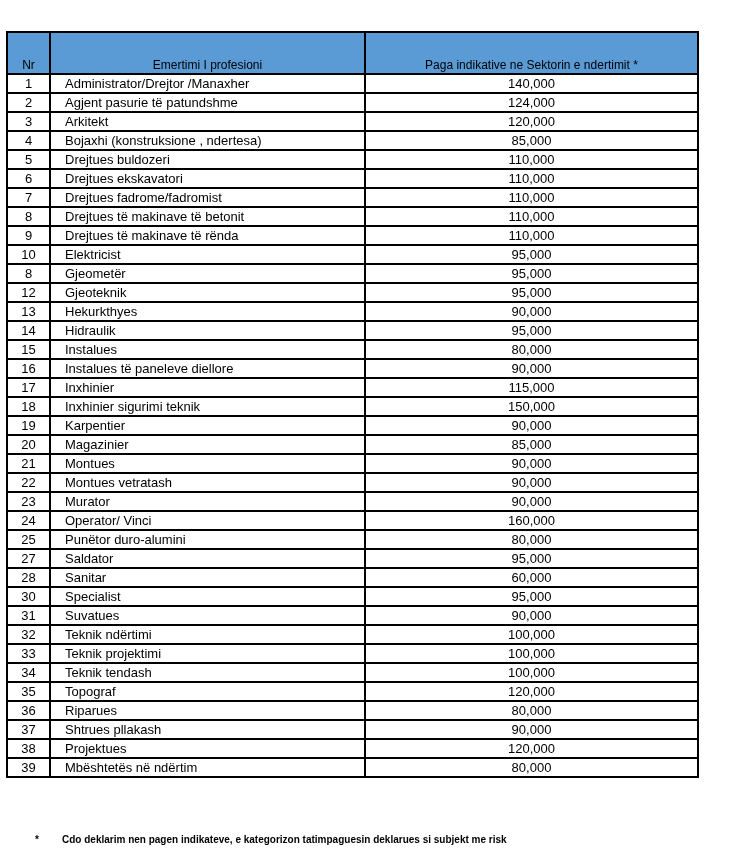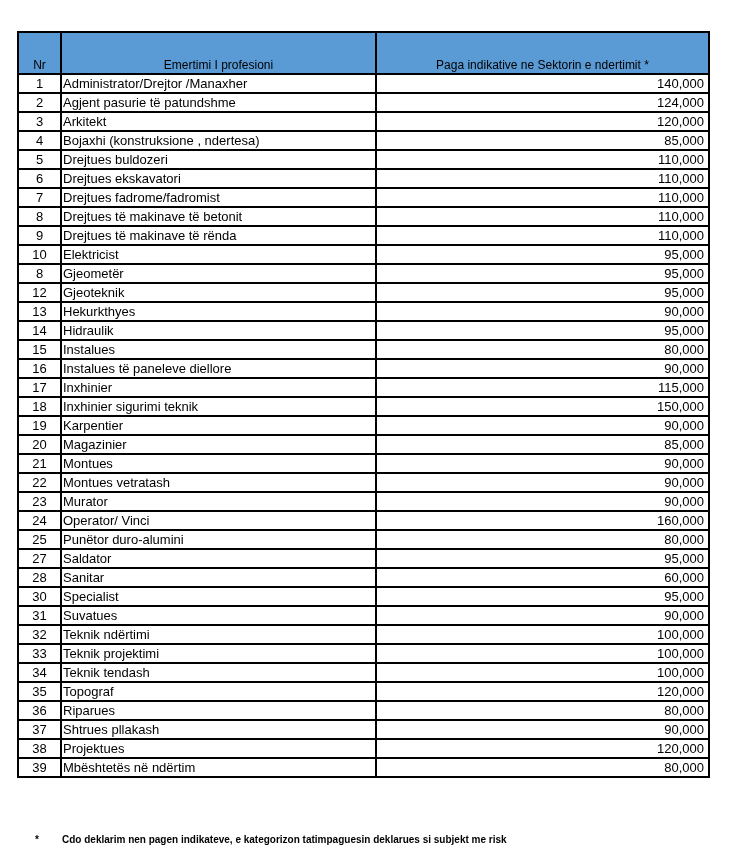--- a/index.html
+++ b/index.html
@@ -1,30 +1,30 @@
 <!DOCTYPE html>
 <html><head>
   <meta charset="utf-8">
   <style>
     html, body { margin: 0; padding: 0; background: #ffffff; }
     body { width: 754px; height: 852px; position: relative; overflow: hidden;
       font-family: "Liberation Sans", "DejaVu Sans", sans-serif; color: #000; }
-    .wage-table { position: absolute; left: 17px; top: 31px; width: 691px;
+    .wage-table { position: absolute; left: 6px; top: 31px; width: 691px;
       border-collapse: collapse; table-layout: fixed; border-radius: 25px; }
     .wage-table col.c-nr { width: 43px; }
     .wage-table col.c-name { width: 315px; }
     .wage-table col.c-val { width: 333px; }
     .wage-table th { background: #5b9bd5; height: 39px; padding: 0 0 1px 0;
       vertical-align: bottom; font-weight: normal; font-size: 12px;
       border: 2px solid #000; text-align: center; }
     .wage-table td { height: 17px; padding: 0 4px; font-size: 13px; line-height: 17px;
       border: 2px solid #000; white-space: nowrap; overflow: hidden; }
     .wage-table td.nr { text-align: center; padding: 0; }
-    .wage-table td.name { text-align: left; padding-left: 1px; }
-    .wage-table td.val { text-align: right; }
+    .wage-table td.name { text-align: left; padding-left: 14px; }
+    .wage-table td.val { text-align: center; }
     .footnote { position: absolute; left: 35px; top: 834px; font-size: 10px;
       font-weight: bold; white-space: nowrap; }
     .footnote .star { display: inline-block; width: 27px; }
   </style>
 </head>
 <body>
 
 <table class="wage-table">
   <colgroup>
       <col class="c-nr">

